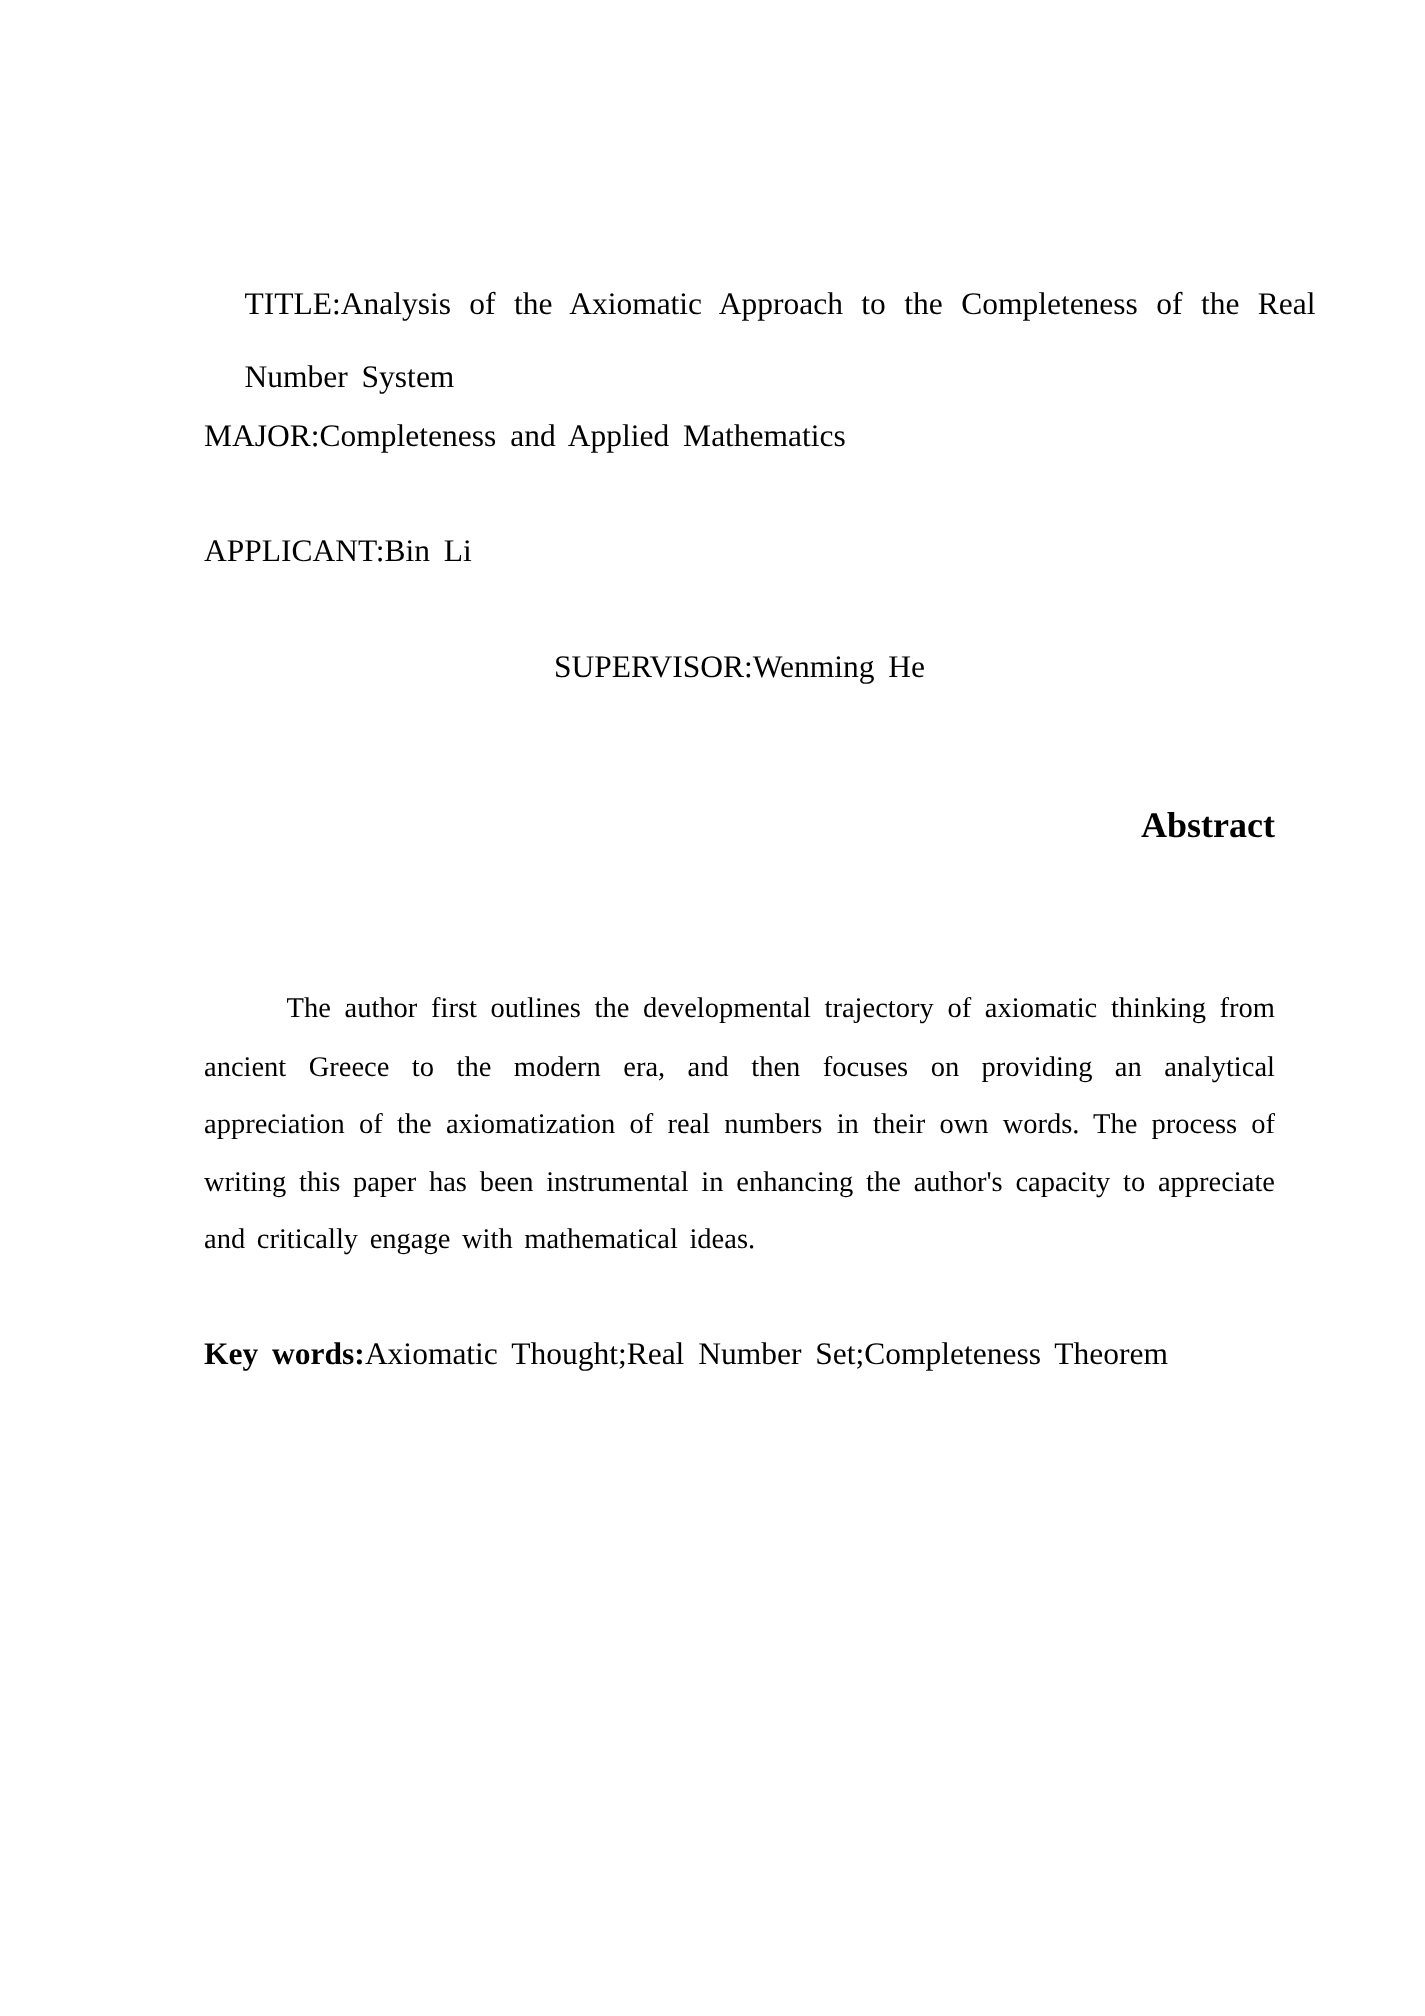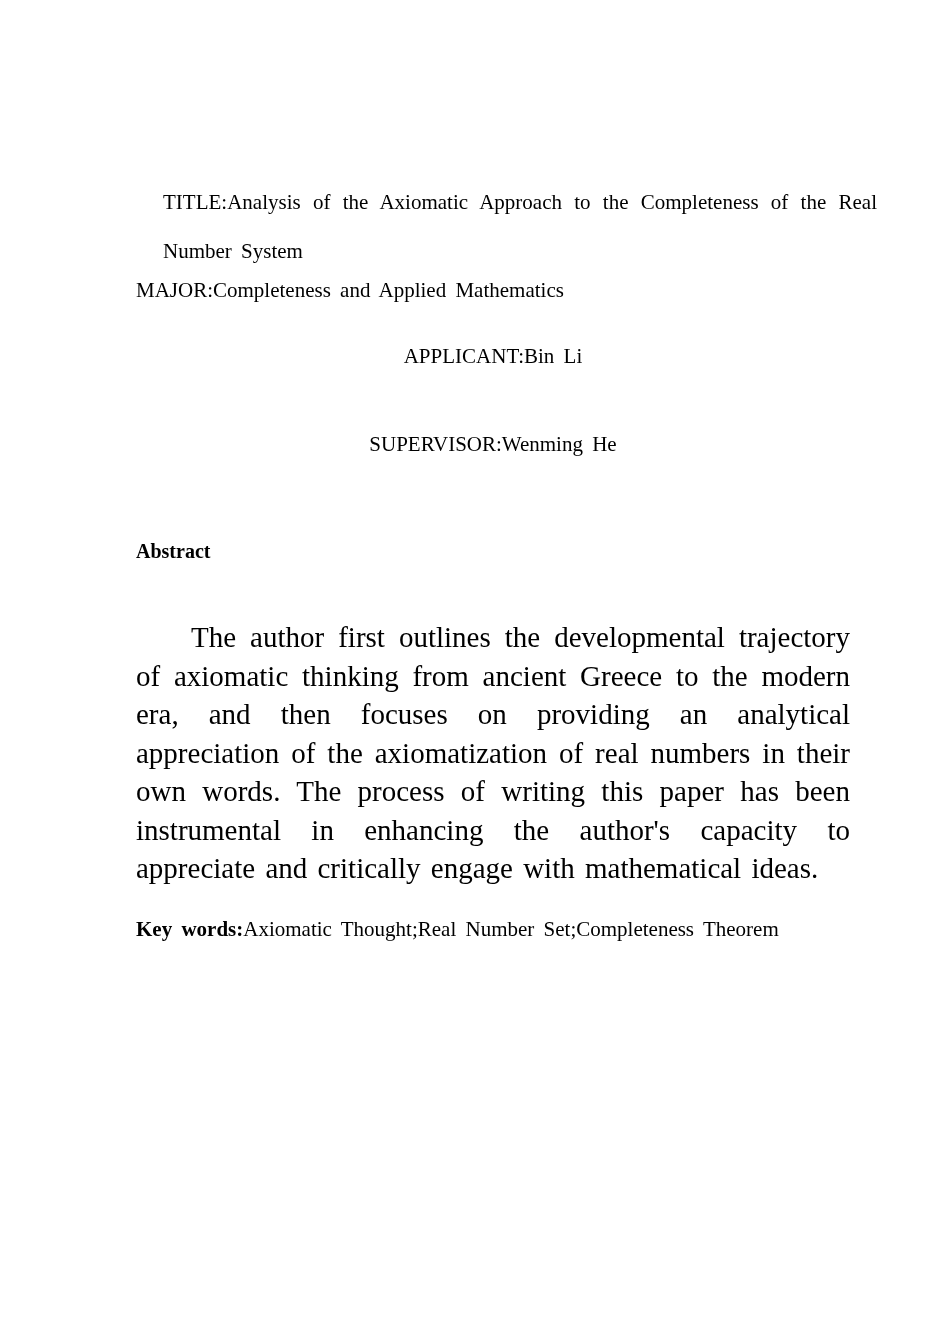--- a/index.html
+++ b/index.html
@@ -2,37 +2,37 @@
 <html><head>
 <meta charset="utf-8">
 <style>
   html, body { margin: 0; padding: 0; background: #ffffff; }
   body { width: 950px; height: 1344px; position: relative; overflow: hidden;
          font-family: "Liberation Serif", "DejaVu Serif", serif; color: #000; }
   .page { position: absolute; left: 136px; width: 714px; top: 0; }
   .line { position: absolute; left: 0; width: 714px; font-size: 21px; line-height: 24px; white-space: nowrap; word-spacing: 4px; }
   .title-block { position: absolute; left: 0; top: 178px; width: 714px; font-size: 21px; line-height: 49px;
                  text-align: justify; word-spacing: 4px; margin-left: 27px; }
-  .abstract-heading { position: absolute; left: 0; width: 714px; top: 536px; text-align: left;
-                      font-weight: bold; font-size: 20px; line-height: 30px; }
-  .abstract-body { position: absolute; left: 0; top: 618px; width: 714px; font-size: 29px; line-height: 38.5px;
+  .abstract-heading { position: absolute; left: 0; width: 714px; top: 536px; text-align: right;
+                      font-weight: bold; font-size: 24px; line-height: 30px; }
+  .abstract-body { position: absolute; left: 0; top: 654px; width: 714px; font-size: 19px; line-height: 38.5px;
                    text-align: justify; word-spacing: 3px; text-indent: 55px; margin: 0; }
-  .keywords { position: absolute; left: 0; top: 888px; width: 714px; font-size: 21px; line-height: 28px; word-spacing: 4px; white-space: nowrap; margin-top: 27px; }
+  .keywords { position: absolute; left: 0; top: 888px; width: 714px; font-size: 21px; line-height: 28px; word-spacing: 4px; white-space: nowrap; }
   .kw-label { font-weight: bold; }
 </style>
 </head>
 <body>
 
 <div class="page">
 
   <div class="title-block"><span>TITLE:</span><span>Analysis of the Axiomatic Approach to the Completeness of the Real Number System</span></div>
 
   <div class="line" style="top:278px;"><span>MAJOR:</span><span>Completeness and Applied Mathematics</span></div>
 
-  <div class="line" style="top:344px;text-align:center;"><span>APPLICANT:</span><span>Bin Li</span></div>
+  <div class="line" style="top:355px;"><span>APPLICANT:</span><span>Bin Li</span></div>
 
   <div class="line" style="top:432px;text-align:center;"><span>SUPERVISOR:</span><span>Wenming He</span></div>
 
   <div class="abstract-heading">Abstract</div>
 
   <p class="abstract-body">The author first outlines the developmental trajectory of axiomatic thinking from ancient Greece to the modern era, and then focuses on providing an analytical appreciation of the axiomatization of real numbers in their own words. The process of writing this paper has been instrumental in enhancing the author's capacity to appreciate and critically engage with mathematical ideas.</p>
 
   <div class="keywords"><span class="kw-label">Key words:</span><span>Axiomatic Thought;Real Number Set;Completeness Theorem</span></div>
 
 </div>

